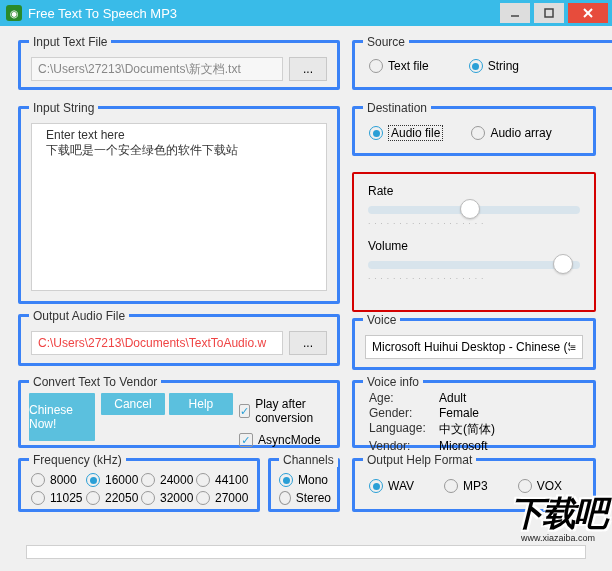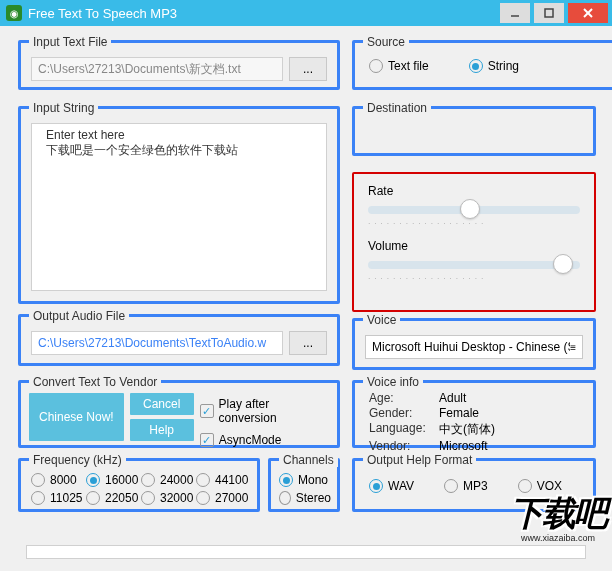--- a/index.html
+++ b/index.html
@@ -27,21 +27,21 @@
 .g-channels  { left: 268px; top: 432px; width: 72px; height: 54px; }
 
 
 .g-source    { left: 352px; top: 14px; width: 268px; height: 50px; }
 .g-dest      { left: 352px; top: 80px; width: 244px; height: 50px; }
 .g-rate      { left: 352px; top: 146px; width: 244px; height: 140px; border: 2px solid #d40000; }
 .g-voice     { left: 352px; top: 292px; width: 244px; height: 52px; }
 .g-voiceinfo { left: 352px; top: 354px; width: 244px; height: 68px; }
 .g-outfmt    { left: 352px; top: 432px; width: 244px; height: 54px; }
 
-.textfield { height: 24px; background: #fff; border: 1px solid #d0d0d0; padding: 0 6px; color: #3b82f6; display: flex; align-items: center; overflow: hidden; white-space: nowrap; }
+.textfield { height: 24px; background: #fff; border: 1px solid #d0d0d0; padding: 0 6px; color: #ef4444; display: flex; align-items: center; overflow: hidden; white-space: nowrap; }
 .textfield.disabled { background: #f7f7f7; color: #888; }
 .browse-btn { height: 24px; width: 38px; background: #e8e8e8; border: 1px solid #c8c8c8; display: flex; align-items: center; justify-content: center; cursor: pointer; }
 
 .textarea { background: #fff; border: 1px solid #d0d0d0; padding: 4px 14px; color: #333; overflow-y: auto; white-space: pre-wrap; }
 
 .radio { display: inline-flex; align-items: center; cursor: pointer; gap: 5px; }
 .radio .circ { width: 14px; height: 14px; border: 1.5px solid #999; border-radius: 50%; display: flex; align-items: center; justify-content: center; }
 .radio.selected .circ { border-color: #2a9fd6; }
 .radio.selected .circ::after { content: ""; width: 7px; height: 7px; background: #2a9fd6; border-radius: 50%; }
 .radio .dotted { border: 1px dotted #333; padding: 0 2px; }
@@ -112,21 +112,21 @@
     <div style="display:flex; gap:6px; padding:14px 10px 0 10px;">
       <div class="textfield" style="flex:1">C:\Users\27213\Documents\TextToAudio.w</div>
       <div class="browse-btn">...</div>
     </div>
   </div>
 
   <div class="group g-convert">
     <div class="legend">Convert Text To Vendor</div>
     <div style="display:flex; gap:6px; padding:10px 8px 0 8px; align-items:flex-start;">
       <div class="btn" style="width:96px; height:48px;">Chinese Now!</div>
-      <div style="display:flex; flex-direction:column; gap:4px;">
+      <div style="display:flex; flex-direction:row; gap:4px;">
         <div class="btn" style="width:64px; height:22px;">Cancel</div>
         <div class="btn" style="width:64px; height:22px;">Help</div>
       </div>
       <div style="display:flex; flex-direction:column; gap:8px; padding-top:4px;">
         <label class="checkbox">
             <span class="box">✓</span>
             <span>Play after conversion</span>
           </label>
         <label class="checkbox">
             <span class="box">✓</span>
@@ -197,20 +197,30 @@
         </label>
         <label class="radio selected">
           <span class="circ"></span>
           <span>String</span>
         </label>
       </div>
   </div>
 
   <div class="group g-dest">
     <div class="legend">Destination</div>
+    <div id="dest-row" style="display:flex; gap:28px; padding:16px 0 0 14px;">
+        <label class="radio selected">
+          <span class="circ"></span>
+          <span class="dotted">Audio file</span>
+        </label>
+        <label class="radio">
+          <span class="circ"></span>
+          <span>Audio array</span>
+        </label>
+      </div>
   </div>
 
   <div class="group g-rate">
     <div style="padding:10px 14px 0 14px;">
       <div style="margin-bottom:8px;">Rate</div>
       <div class="slider">
           <div class="thumb" id="rate-thumb" style="left: calc(48% - 10px);"></div>
         </div>
       <div class="ticks">· · · · · · · · · · · · · · · · · · ·</div>
     </div>

